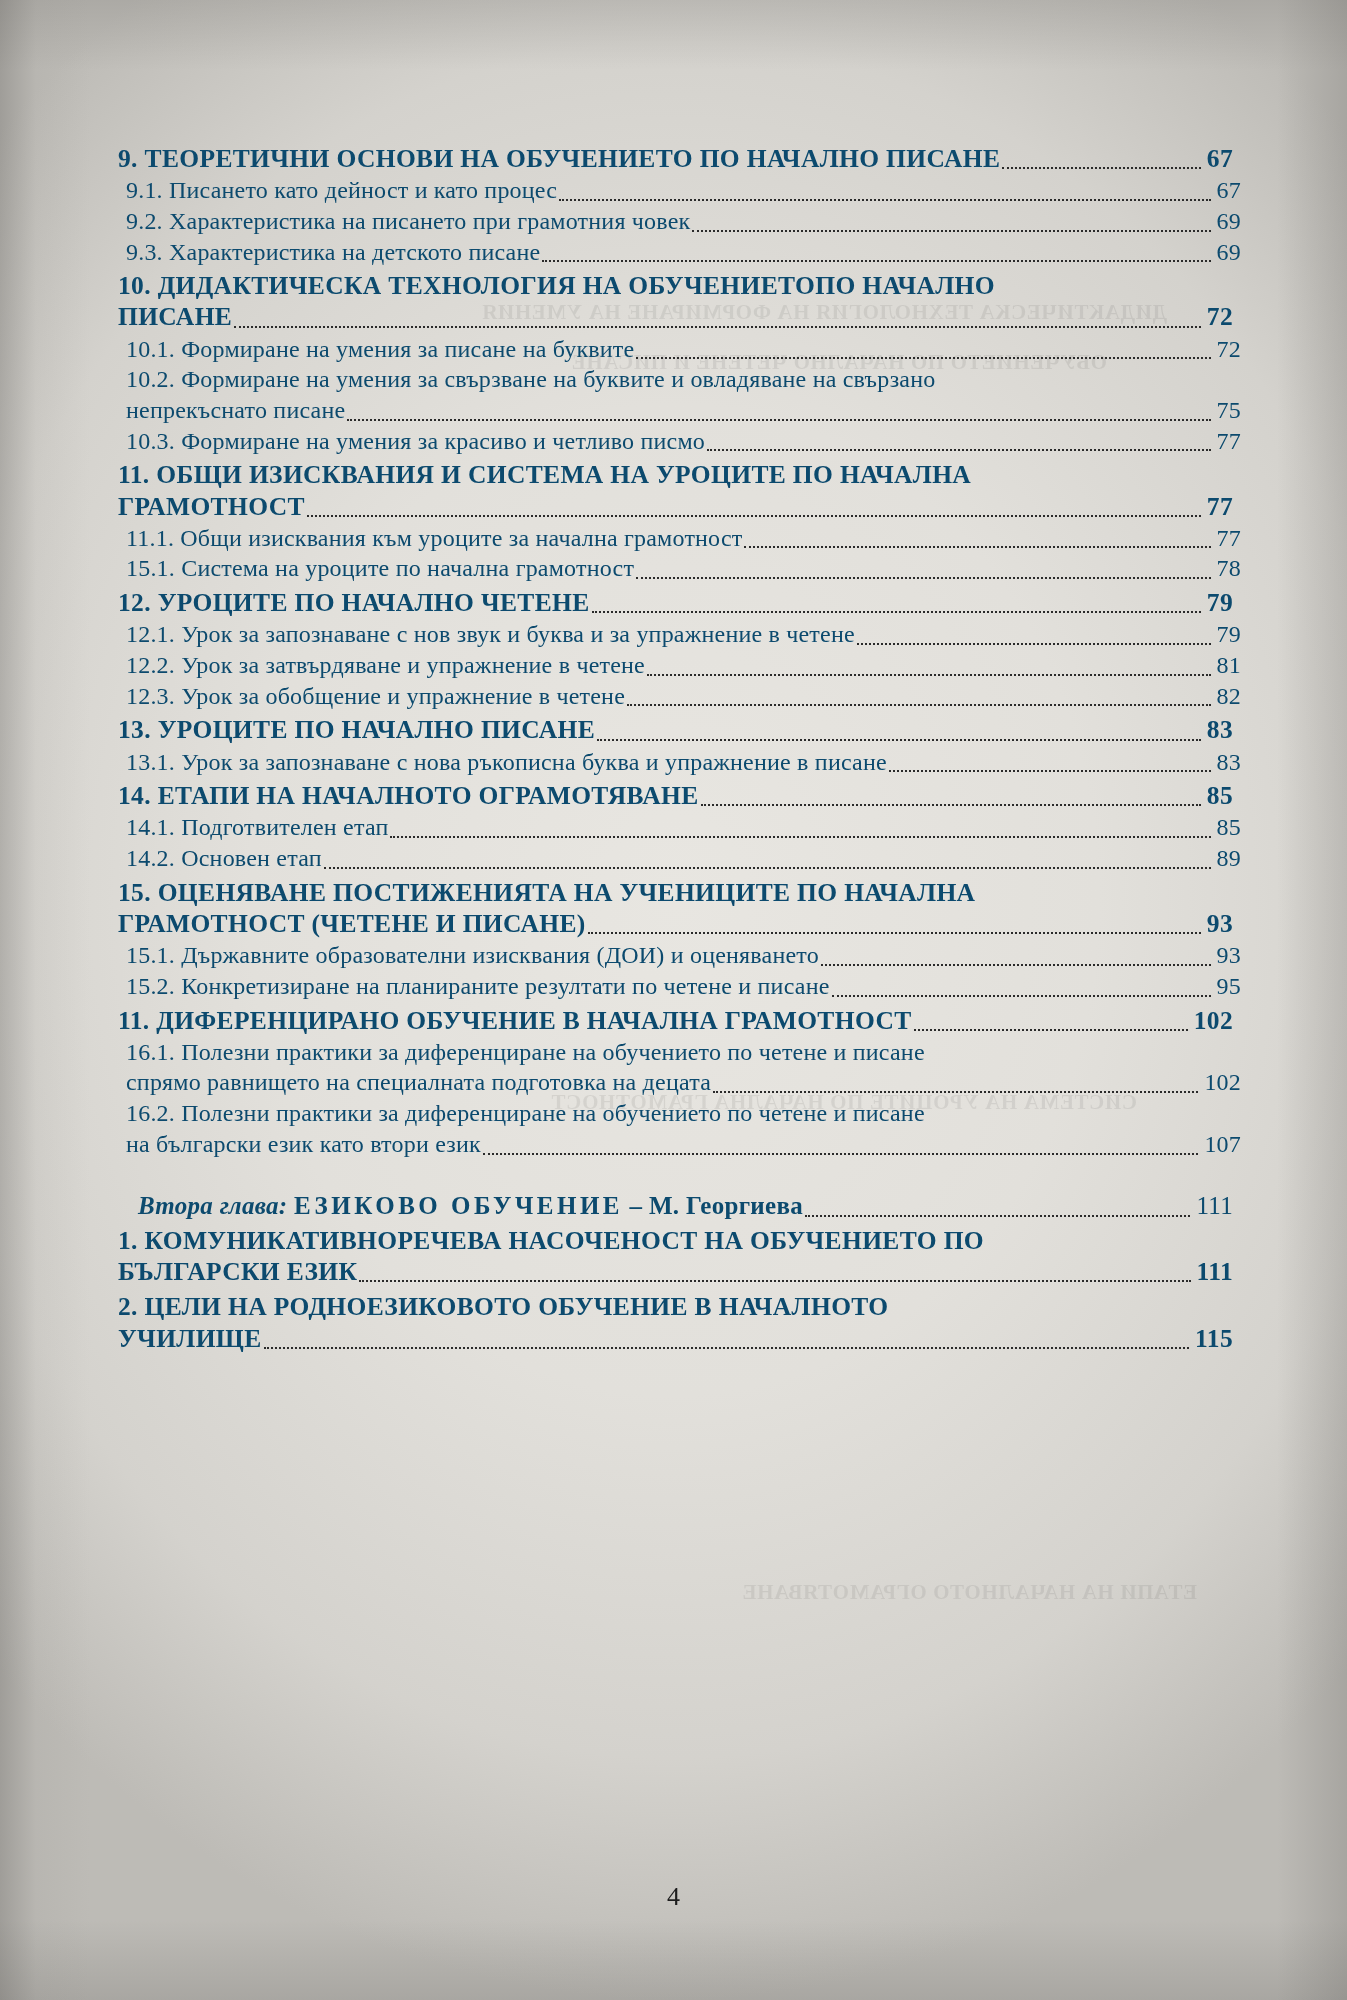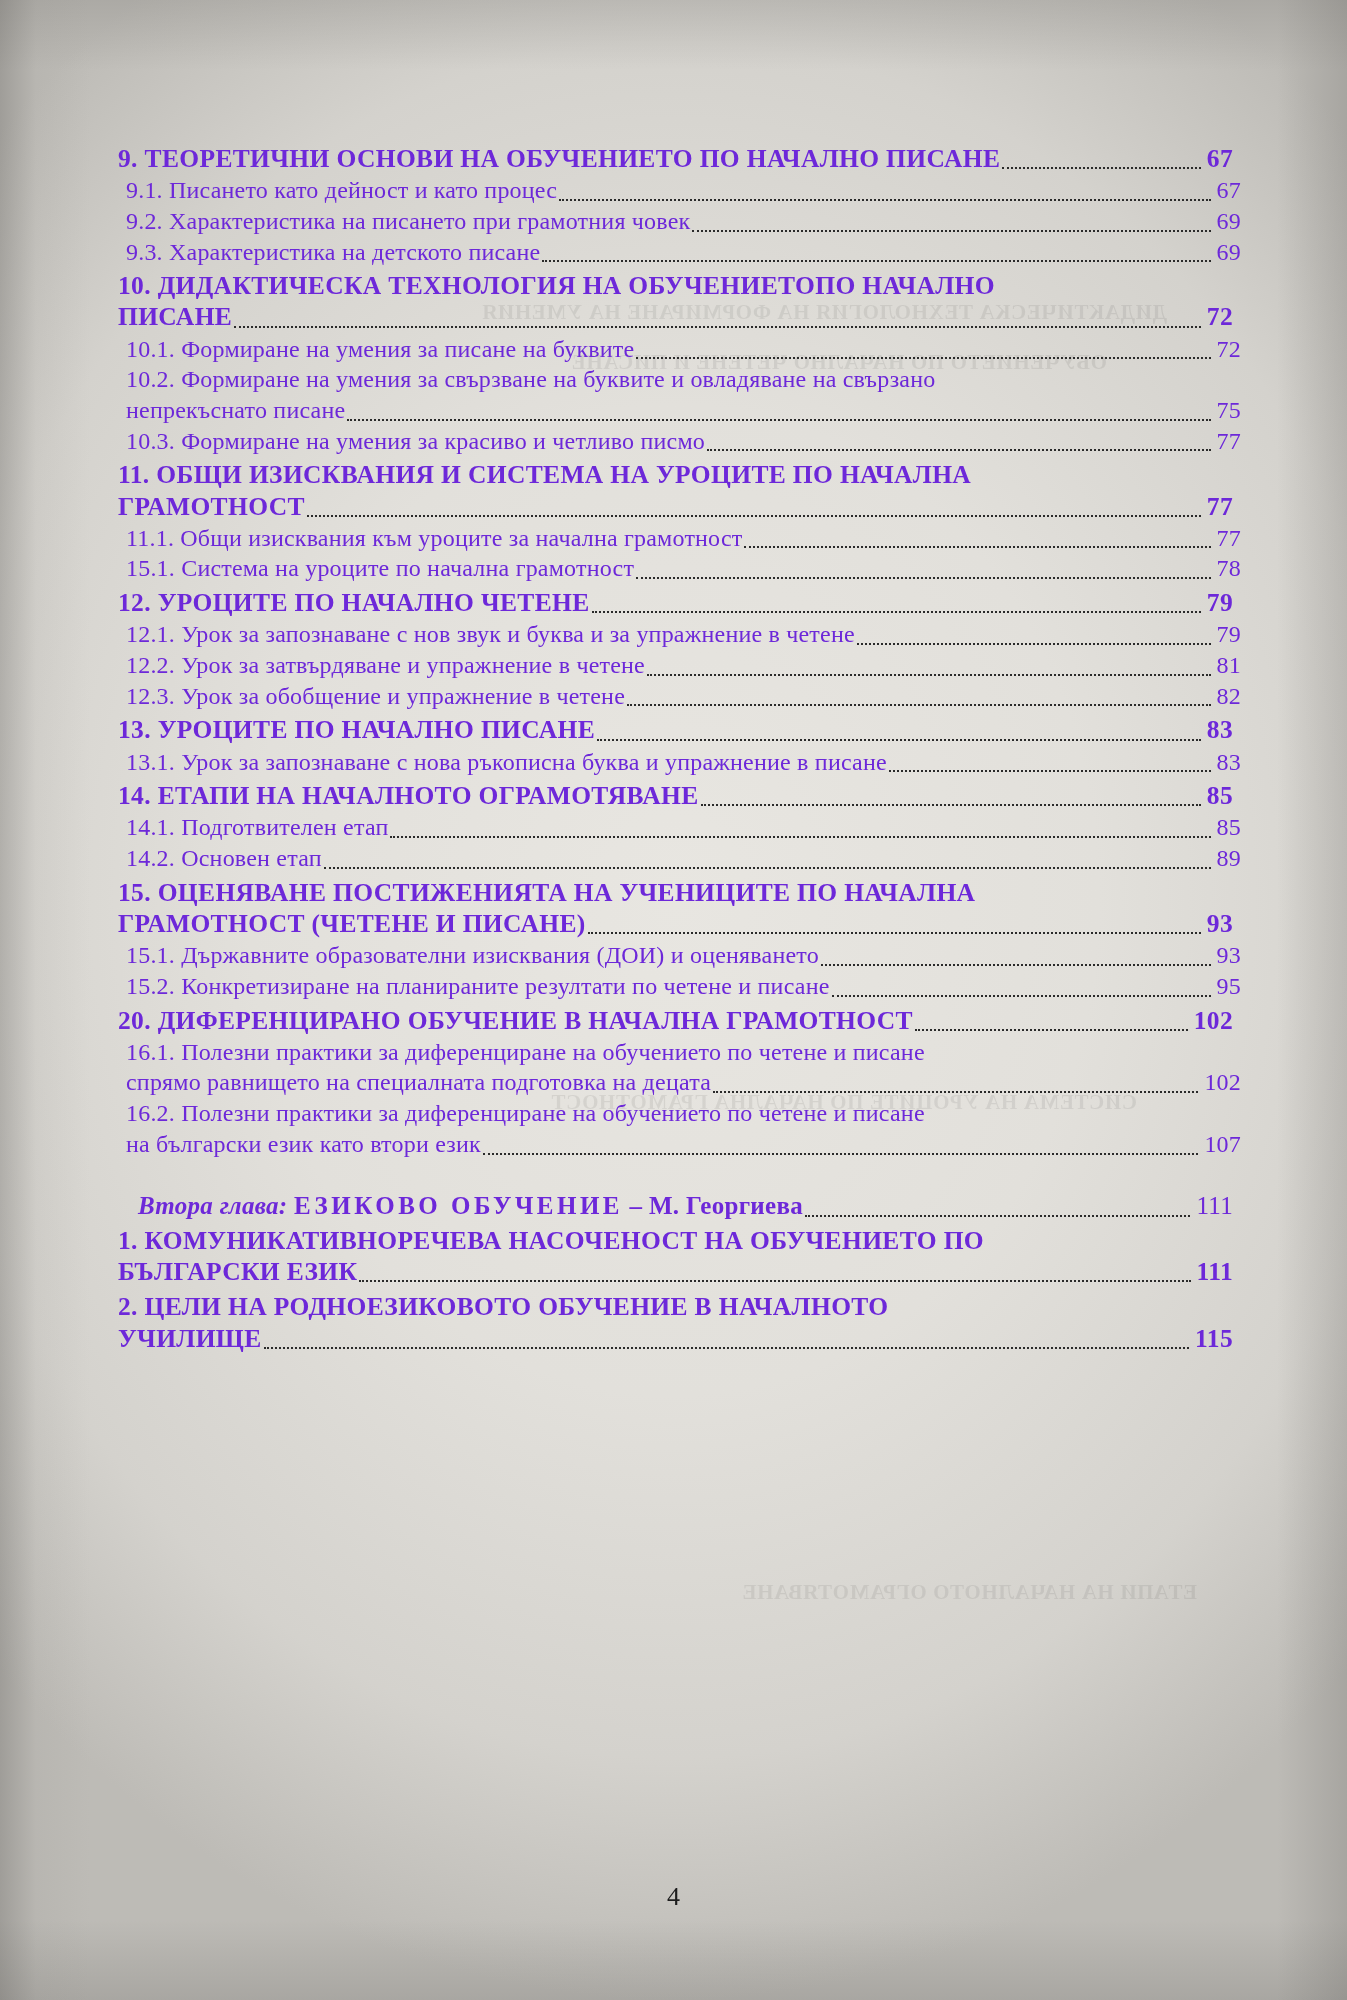--- a/index.html
+++ b/index.html
@@ -50,21 +50,21 @@
   .content {
     position: absolute;
     left: 118px;
     top: 140px;
     width: 1115px;
   }
   .row {
     display: flex;
     align-items: flex-end;
     width: 100%;
-    color: #6d28d9;
+    color: #0c4a6e;
     text-align: center;
   }
   .row .txt { white-space: pre; }
   .row .dots {
     flex: 1 1 auto;
     margin: 0 2px 5px 2px;
     border-bottom: 2px dotted #2a2a2a;
     height: 1px;
     min-width: 8px;
   }
@@ -274,21 +274,21 @@
       <span class="pg">93</span>
     </div>
 
     <div class="row lvl2">
       <span class="txt">15.2. Конкретизиране на планираните резултати по четене и писане</span>
       <span class="dots"></span>
       <span class="pg">95</span>
     </div>
 
     <div class="row lvl1">
-      <span class="txt">20. ДИФЕРЕНЦИРАНО ОБУЧЕНИЕ В НАЧАЛНА ГРАМОТНОСТ</span>
+      <span class="txt">11. ДИФЕРЕНЦИРАНО ОБУЧЕНИЕ В НАЧАЛНА ГРАМОТНОСТ</span>
       <span class="dots"></span>
       <span class="pg">102</span>
     </div>
 
     <div class="row lvl2">
       <span class="txt">16.1. Полезни практики за диференциране на обучението по четене и писане</span>
     </div>
     <div class="row lvl2">
       <span class="txt">спрямо равнището на специалната подготовка на децата</span>
       <span class="dots"></span>

